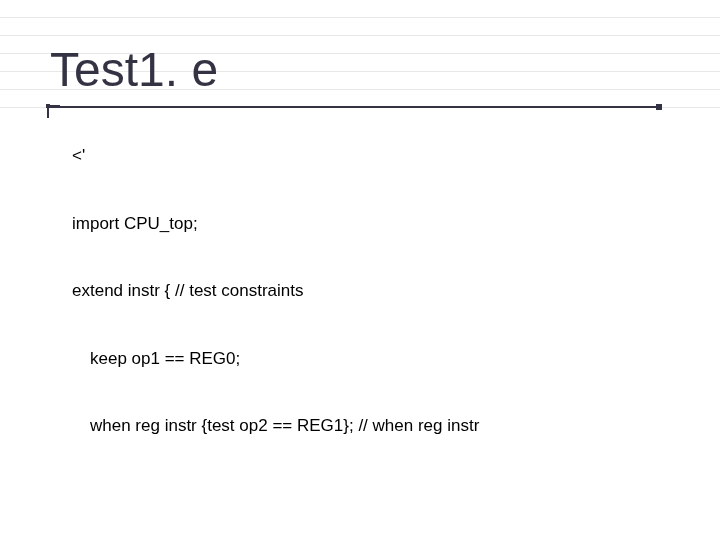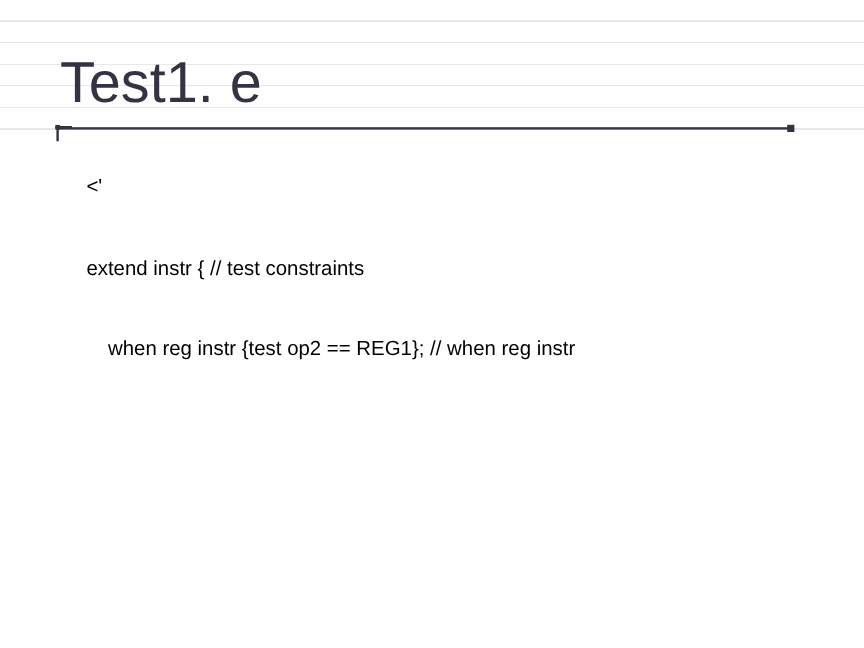--- a/index.html
+++ b/index.html
@@ -98,21 +98,23 @@
   <div class="corner">
     <svg width="14" height="14" viewBox="0 0 14 14">
       <path d="M0 2 L14 2 M2 0 L2 14" stroke="#333344" stroke-width="2" fill="none"></path>
       <rect x="0" y="0" width="4" height="4" fill="#333344"></rect>
     </svg>
   </div>
   <div class="tick"></div>
 
   <div class="code">
     <span class="line">&lt;'</span>
+    <span class="line">import CPU_top;</span>
     <span class="line">extend instr { // test constraints</span>
+    <span class="ind1">keep op1 == REG0;</span>
     <span class="ind1">when reg instr {test op2 == REG1}; // when reg instr</span>
     
     
     
     
     
     
     
     
     

